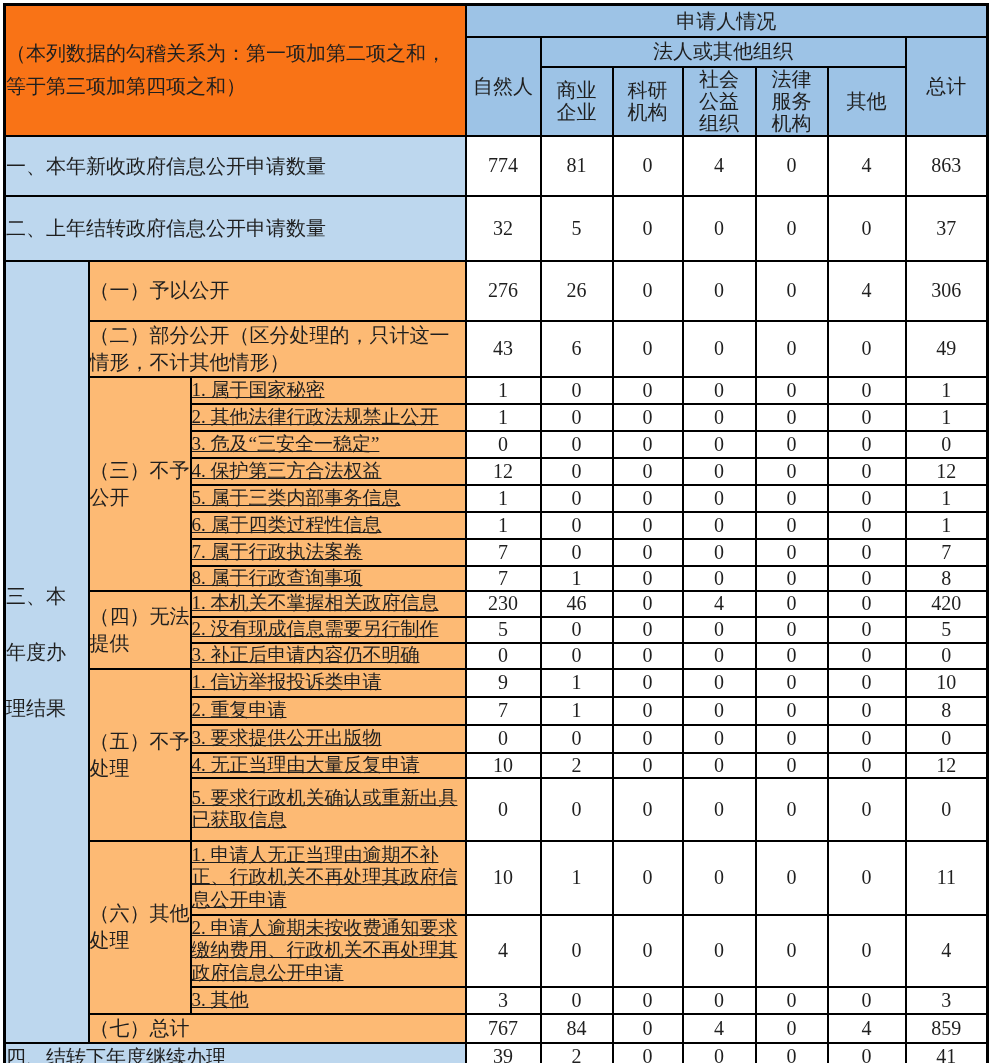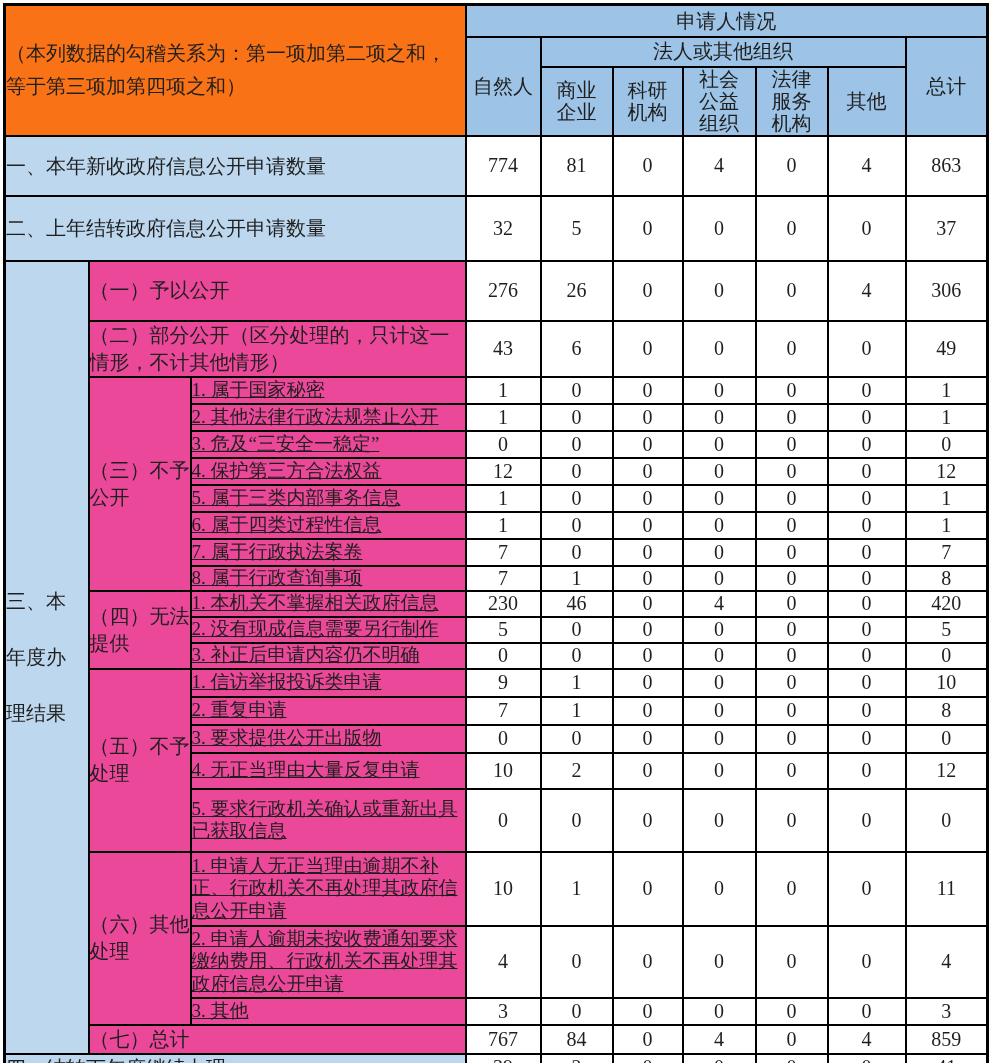--- a/index.html
+++ b/index.html
@@ -2,21 +2,21 @@
 <html><head>
 <meta charset="utf-8">
 <style>
   html,body{margin:0;padding:0;background:#fff;}
   body{width:990px;height:1063px;font-family:"Liberation Serif","DejaVu Serif",serif;}
   table.rpt{border-collapse:collapse;table-layout:fixed;width:984px;margin:3px 0 0 3px;border:3px solid #000;}
   table.rpt td{border:2px solid #000;vertical-align:middle;color:#1f1f1f;overflow:hidden;padding:0;}
   .hdr{background:#9DC3E6;text-align:center;font-size:20px;white-space:pre-line;line-height:1.12;}
   .note{background:#f97316;font-size:20px;padding:0 8px 0 12px;line-height:1.65;text-align:left;}
   .mid{background:#BDD7EE;}
-  .light{background:#ec4899;}
+  .light{background:#fdba74;}
   .rlabel{font-size:20px;padding-left:12px;line-height:1.3;margin-left:21px;}
   .slabel{font-size:20px;padding-left:10px;padding-right:4px;line-height:1.35;}
   .col1{font-size:20px;padding-left:12px;white-space:pre-line;line-height:2.8;}
   .item{font-size:19px;padding-left:3px;padding-right:2px;line-height:1.18;text-decoration:underline;}
   .num{font-size:20px;text-align:center;color:#000;}
 </style>
 </head>
 <body>
 
 <table class="rpt">
@@ -242,21 +242,21 @@
   <tr style="height:28px">
     <td class="item light">3. 要求提供公开出版物</td>
     <td class="num">0</td>
     <td class="num">0</td>
     <td class="num">0</td>
     <td class="num">0</td>
     <td class="num">0</td>
     <td class="num">0</td>
     <td class="num">0</td>
   </tr>
-  <tr style="height:36px">
+  <tr style="height:25px">
     <td class="item light">4. 无正当理由大量反复申请</td>
     <td class="num">10</td>
     <td class="num">2</td>
     <td class="num">0</td>
     <td class="num">0</td>
     <td class="num">0</td>
     <td class="num">0</td>
     <td class="num">12</td>
   </tr>
   <tr style="height:63px">

